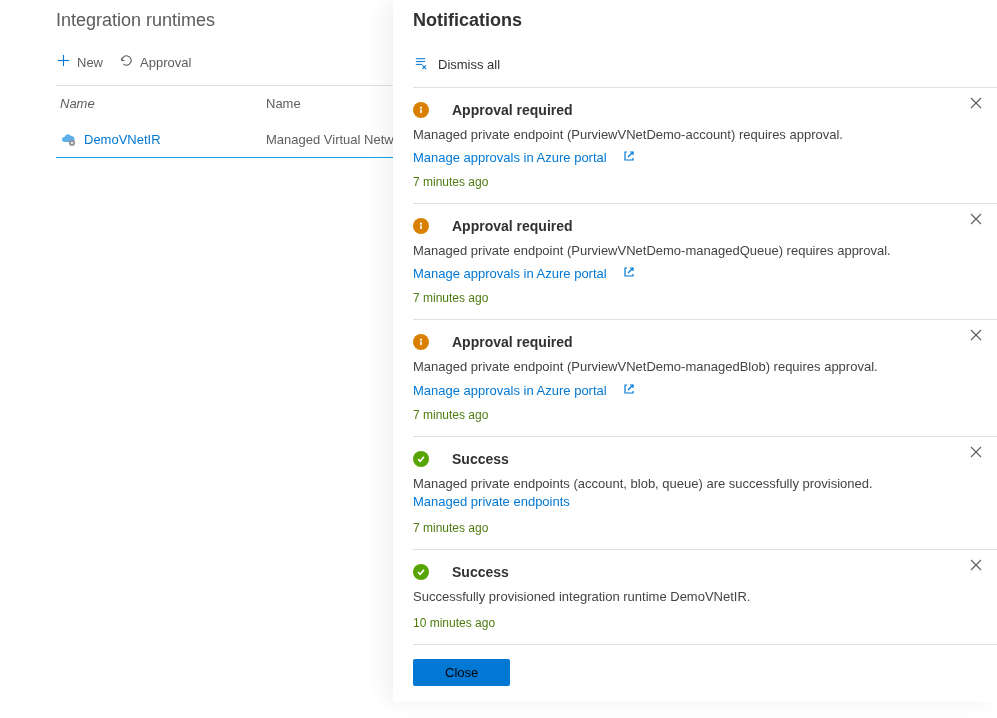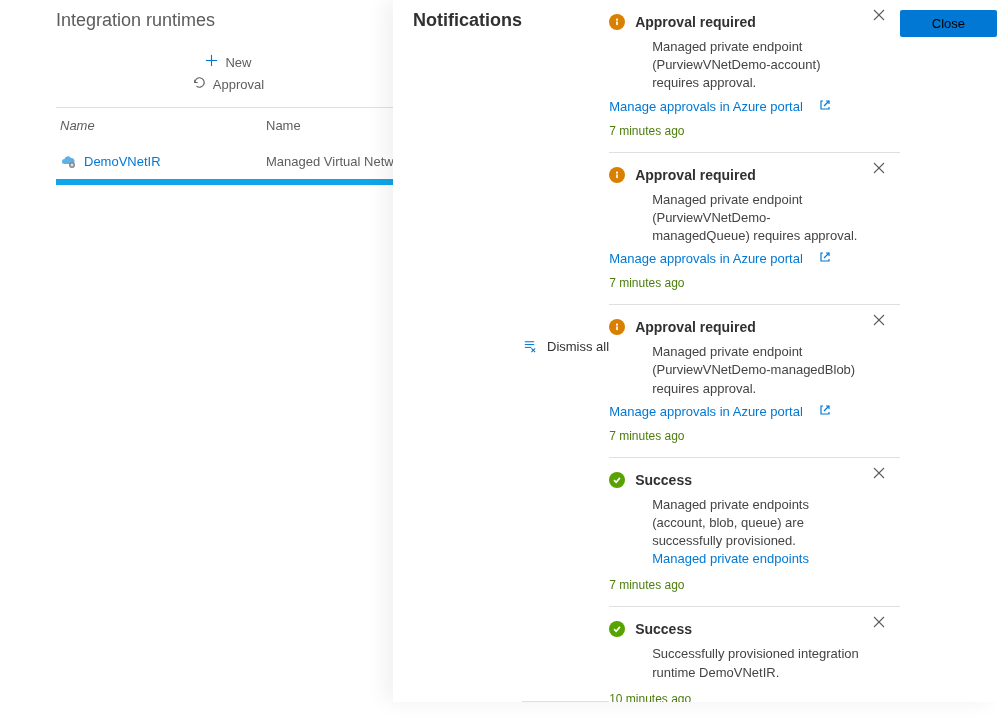--- a/index.html
+++ b/index.html
@@ -23,25 +23,24 @@
       margin-left: 38px;
     }
     .page-title {
       font-size: 18px;
       font-weight: 400;
       color: #5c5c5c;
       margin-bottom: 16px;
     }
     .toolbar {
       display: flex;
-      gap: 4px;
+      gap: 16px;
       padding: 6px 0 14px 0;
       border-bottom: 1px solid #e1dfdd;
       align-items: center;
-      flex-direction: column;
     }
     .toolbar-btn {
       display: inline-flex;
       align-items: center;
       gap: 6px;
       color: #605e5c;
       cursor: pointer;
       font-size: 13px;
     }
     .toolbar-btn svg { width: 15px; height: 15px; }
@@ -49,21 +48,21 @@
       display: flex;
       padding: 10px 0;
       color: #605e5c;
       font-size: 13px;
     }
     .col-name { width: 210px; padding-left: 4px; font-style: italic; }
     .col-type { flex: 1; }
     .table-row {
       display: flex;
       padding: 10px 0;
-      border-bottom: 6px solid #0ea5e9;
+      border-bottom: 1px solid #0ea5e9;
       align-items: center;
     }
     .row-name {
       width: 210px;
       display: flex;
       align-items: center;
       gap: 8px;
       padding-left: 4px;
     }
     .row-name a { color: #0078d4; text-decoration: none; cursor: pointer; font-size: 13px; }
@@ -72,21 +71,21 @@
     
     .notif-panel {
       position: absolute;
       right: 0;
       top: 0;
       width: 604px;
       height: 702px;
       background: #fff;
       box-shadow: -8px 0 20px rgba(0,0,0,0.06);
       display: flex;
-      flex-direction: row;
+      flex-direction: column;
       padding-left: 20px;
       justify-content: flex-end;
     }
     .notif-title {
       font-size: 18px;
       font-weight: 600;
       color: #323130;
       padding: 10px 0 18px 0;
     }
     .dismiss-all {
@@ -102,37 +101,37 @@
     .dismiss-all svg { width:15px; height:15px; }
     .notif-list { flex: 1; overflow-y: auto; }
     .notif-item {
       border-bottom: 1px solid #e1dfdd;
       padding: 14px 38px 14px 0;
       position: relative;
     }
     .notif-head {
       display: flex;
       align-items: center;
-      gap: 10px;
+      gap: 23px;
       margin-bottom: 8px;
     }
     .notif-head-title {
       font-size: 14px;
       font-weight: 600;
       color: #323130;
     }
     .status-circle {
       width: 16px; height: 16px; border-radius: 50%;
       display:inline-flex; align-items:center; justify-content:center;
       flex-shrink:0;
     }
     .status-warning { background:#d98000; }
     .status-success { background:#57a300; }
     .status-circle svg { width:10px; height:10px; }
-    .notif-msg { color:#444; font-size:13px; margin-bottom:6px; line-height:1.4;margin-left:43px; }
+    .notif-msg { color:#444; font-size:13px; margin-bottom:6px; line-height:1.4; }
     .notif-link { color:#0078d4; text-decoration:none; cursor:pointer; font-size:13px; display:inline-flex; align-items:center; gap:16px; }
     .notif-link svg { width:12px; height:12px; }
     .notif-time { color:#4d7c0f; font-size:12px; margin-top:10px; }
     .notif-dismiss {
       position:absolute; top:8px; right:12px;
       width:16px; height:16px; cursor:pointer;
       color:#605e5c;
     }
     .notif-dismiss svg { width:14px; height:14px; }
     .notif-footer {

